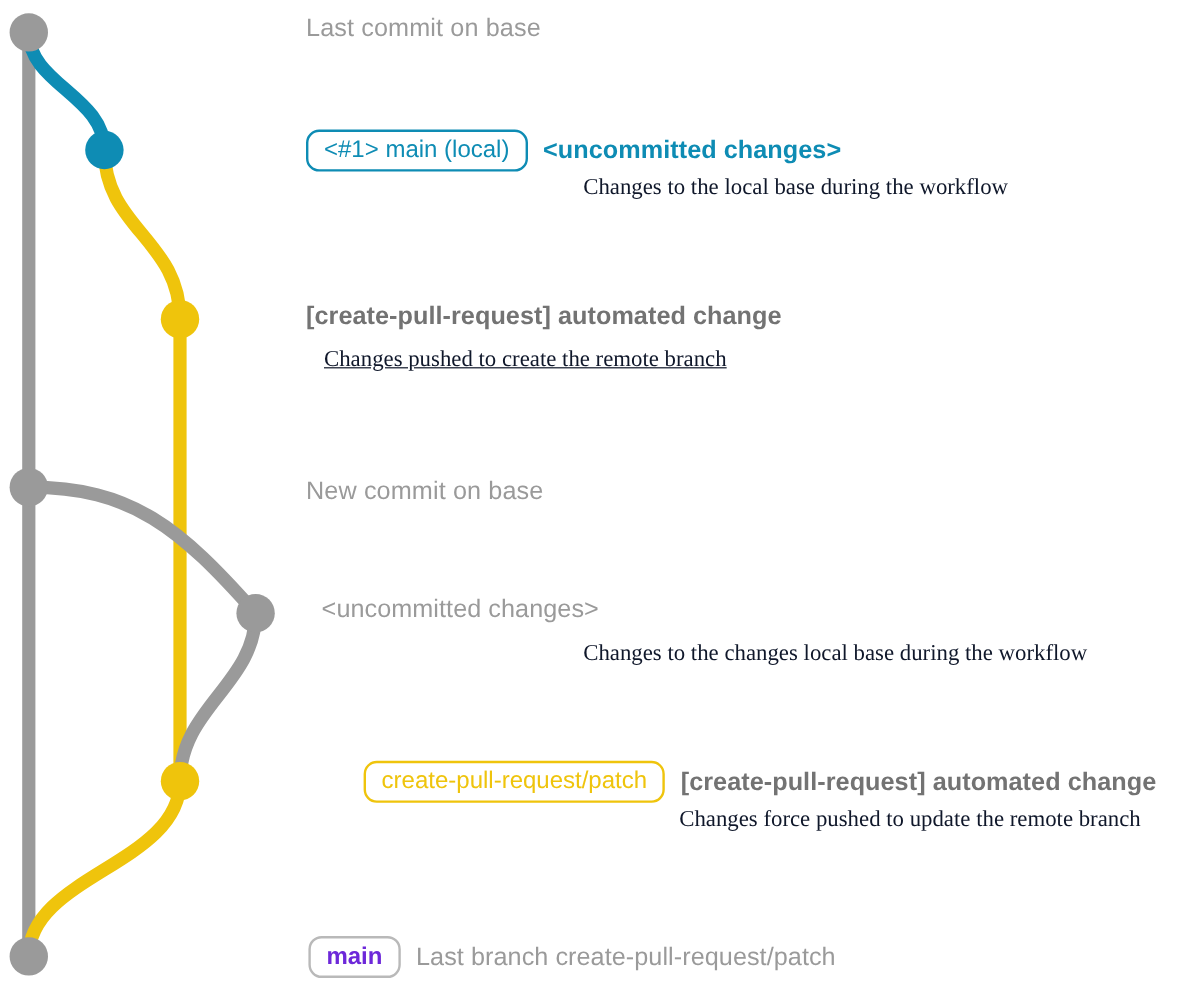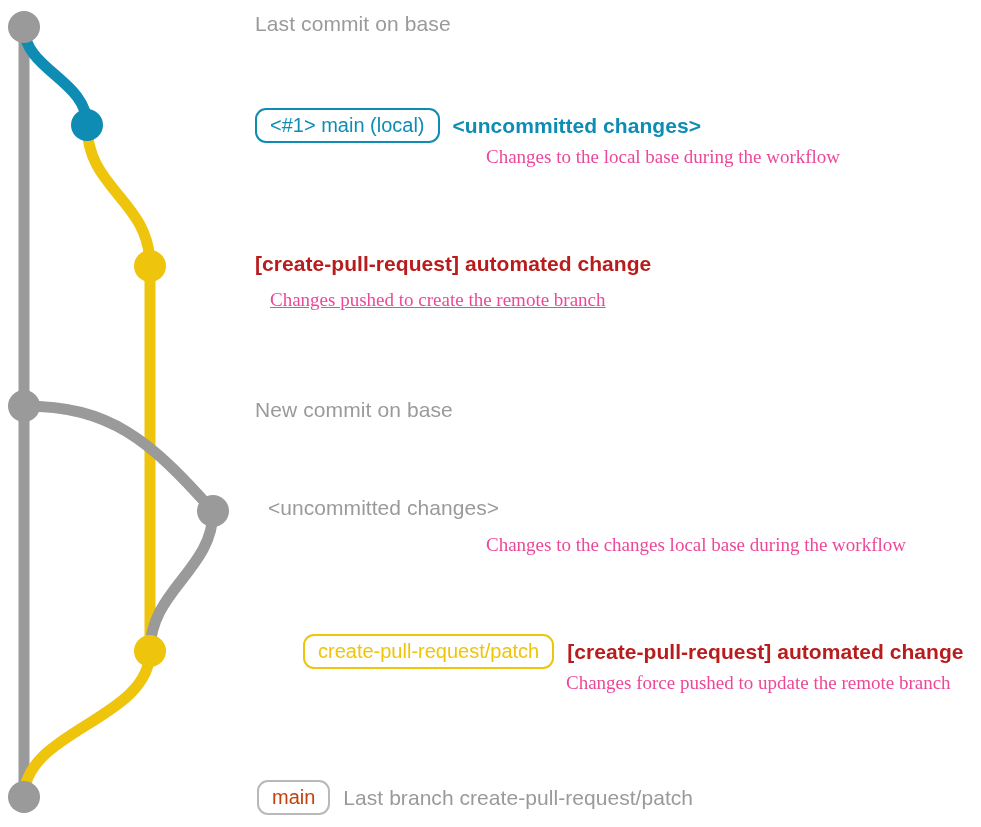--- a/index.html
+++ b/index.html
@@ -50,37 +50,37 @@
     border-radius: 11px;
     padding: 5px 13px 6px 13px;
     font-size: 20px;
     line-height: 1;
     font-weight: 400;
     background: transparent;
   }
 
   .ref-pill.teal  { color: #0e8cb4; border-color: #0e8cb4; }
   .ref-pill.gray  { color: #9a9a9a; border-color: #c4c4c4; font-weight: 400; }
-  .ref-pill.gray-b{ color: #c2410c; border-color: #b9b9b9; font-weight: 400; }
+  .ref-pill.gray-b{ color: #6d28d9; border-color: #b9b9b9; font-weight: 700; }
   .ref-pill.amber { color: #efc40c; border-color: #efc40c; margin-left: 48px; }
 
   .subject {
     font-size: 21px;
     margin-left: 13px;
     letter-spacing: 0.05px;
   }
   .subject.teal  { color: #0e8cb4; font-weight: 700; }
-  .subject.amber { color: #b91c1c; font-weight: 700; }
+  .subject.amber { color: #737373; font-weight: 700; }
   .subject.gray  { color: #9a9a9a; font-weight: 400; }
 
   .note {
     position: absolute;
     font-family: "Liberation Serif", serif;
     font-size: 19px;
-    color: #ec4899;
+    color: #0f172a;
     white-space: nowrap;
   }
 </style>
 </head>
 <body>
 
 <svg id="git-graph" viewBox="0 0 981 827" xmlns="http://www.w3.org/2000/svg">
 
   <path d="M24,27 L24,406" fill="none" stroke="#9a9a9a" stroke-width="11" stroke-linecap="round"></path>
 

